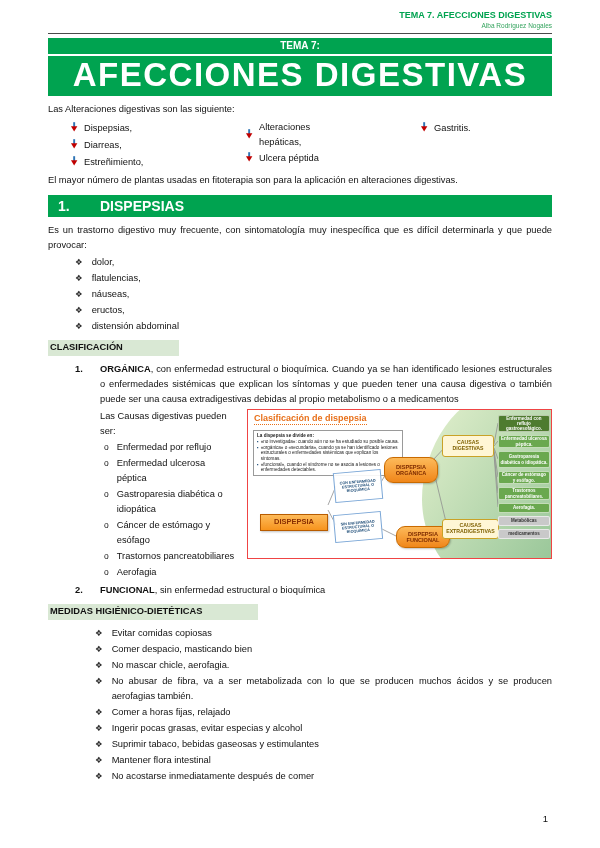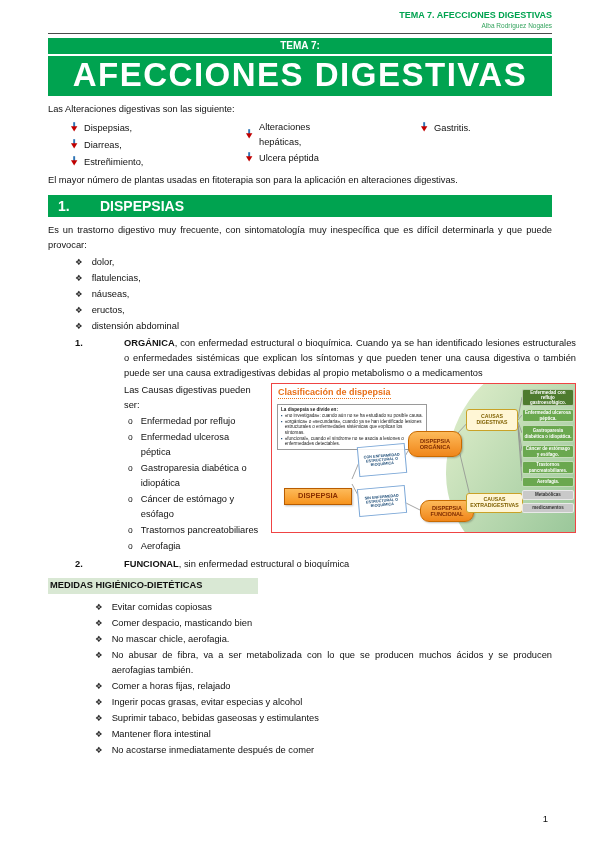--- a/index.html
+++ b/index.html
@@ -38,21 +38,21 @@
   
   .d-list{list-style:none;margin:2px 0 2px 27px;}
   .d-list li{display:flex;gap:9px;margin-bottom:1px;}
   .diamond{flex:0 0 auto;font-size:8.5px;color:#2d2d2d;}
   .medidas-list{margin-left:47px;}
   
   .hl{display:inline-block;background:var(--hl);font-weight:700;padding:0 56px 1px 2px;margin:4px 0;}
   
   .num-item{display:flex;margin:2px 0 2px 27px;}
   .num-marker{flex:0 0 25px;font-weight:700;}
-  .num-body{flex:1;margin-left:24px;}
+  .num-body{flex:1;}
   .causes-row{display:flex;margin-top:2px;}
   .causes-left{flex:0 0 142px;width:142px;}
   .o-list{list-style:none;margin-top:1px;}
   .o-list li{display:flex;gap:8px;margin:0 0 1px 4px;}
   .o-mark{flex:0 0 auto;font-size:8.5px;}
   .o-text{width:118px;}
   
   .fig{position:relative;flex:0 0 305px;width:305px;height:150px;margin-left:5px;border:1px solid #ef4444;background:#fff;overflow:hidden;}
   .fig *{line-height:1.12;}
   .fig-swoosh{position:absolute;left:175px;top:-20px;width:160px;height:200px;
@@ -177,20 +177,21 @@
     <li>
         <span class="diamond">❖</span>
         <span>eructos,</span>
       </li>
     <li>
         <span class="diamond">❖</span>
         <span>distensión abdominal</span>
       </li>
   </ul>
 
+  <div class="hl">CLASIFICACIÓN</div>
 
   <div class="num-item">
     <span class="num-marker">1.</span>
     <div class="num-body">
       <p class="just"><b>ORGÁNICA</b><span>, con enfermedad estructural o bioquímica. Cuando ya se han identificado lesiones estructurales o enfermedades sistémicas que explican los síntomas y que pueden tener una causa digestiva o también puede ser una causa extradigestivas debidas al propio metabolismo o a medicamentos</span></p>
       <div class="causes-row">
         <div class="causes-left">
           <p>Las Causas digestivas pueden ser:</p>
           <ul class="o-list">
             <li>

